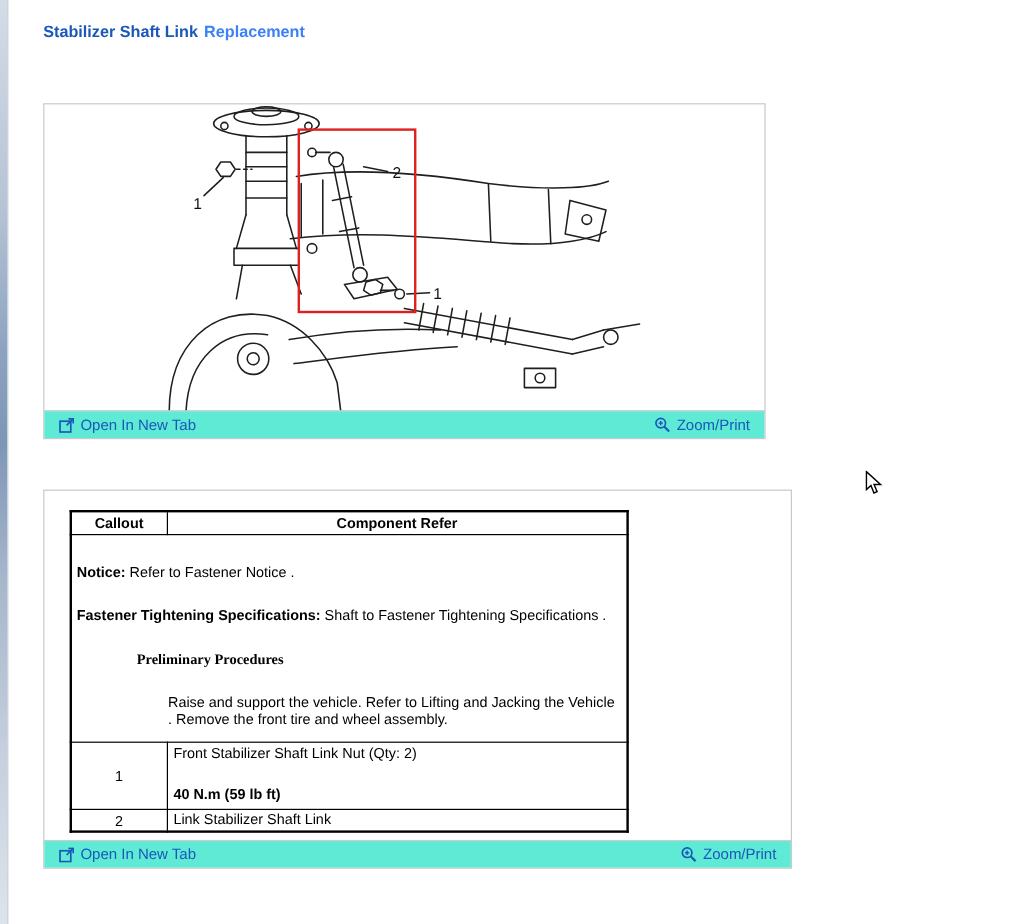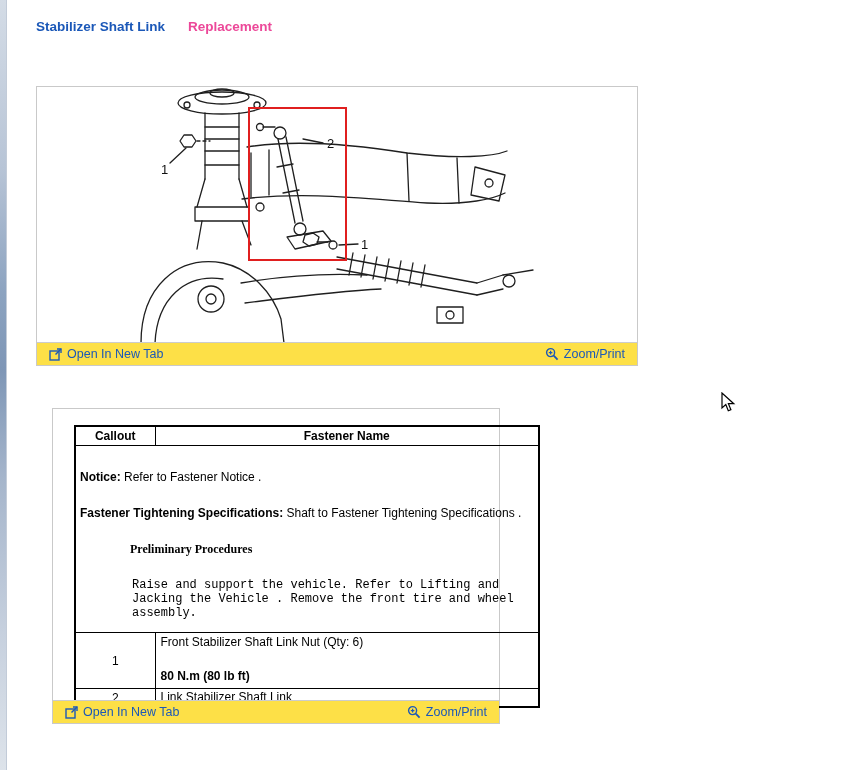--- a/index.html
+++ b/index.html
@@ -8,56 +8,56 @@
     width:853px; height:770px; position:relative; overflow:hidden;
     font-family:"Liberation Sans", sans-serif; color:#202124;
   }
   .left-strip{
     position:absolute; left:0; top:0; width:7px; height:770px;
     background:linear-gradient(180deg,#d4dce6 0%,#b7c4d6 22%,#8ca3c0 38%,#7e96b6 48%,#a5b5cb 62%,#c6d0de 82%,#dde3ea 100%);
     border-right:1px solid #c2cbd8;
   }
   .page-title{ position:absolute; left:36px; top:19px; font-size:13.5px; font-weight:bold; white-space:nowrap; }
   .page-title .t-link{ color:var(--link,#1b58b8); cursor:pointer; }
-  .page-title .t-rest{ color:#ec4899; margin-left:23px; }
+  .page-title .t-rest{ color:#3b82f6; margin-left:5px; }
 
   .panel{ position:absolute; background:#fff; border:1px solid #c9c9c9; }
   .figure-panel{ left:36px; top:86px; width:602px; height:280px; }
-  .table-panel{ left:52px; top:408px; width:448px; height:316px; }
+  .table-panel{ left:36px; top:408px; width:624px; height:316px; }
 
   .figure-area{ width:600px; height:256px; overflow:hidden; }
   .figure-area svg{ display:block; }
   .diagram-stroke{ stroke:#1f1f1f; fill:none; stroke-width:1.3; stroke-linecap:round; stroke-linejoin:round; }
   .highlight-rect{ stroke:var(--highlight,#e01f1f); fill:none; stroke-width:2; }
   .callout-text{ font:13px "Liberation Sans", sans-serif; fill:#111; }
 
   .panel-footer{
     position:absolute; left:0; right:0; bottom:0; height:23px;
-    border-top:1px solid #ccc; background:#fde047;
+    border-top:1px solid #ccc; background:#5eead4;
     display:flex; align-items:center; justify-content:space-between; padding:0 12px;
   }
   .link{
     display:inline-flex; align-items:center; gap:5px;
     color:var(--link,#1b58b8); font-size:12.5px; text-decoration:none; cursor:pointer; white-space:nowrap;
   }
   .link svg{ display:block; }
 
   .spec-table{
     margin:16px 0 0 21px; width:466px;
     border-collapse:collapse; border:2px solid #000;
     font-size:12px; color:#000;
   }
   .spec-table th, .spec-table td{ border:1px solid #000; vertical-align:top; }
   .spec-table th{ font-weight:bold; text-align:center; padding:2px 4px; height:18px; }
   .col-callout{ width:80px; }
   .notice-cell{ padding:2px 6px 12px 4px; line-height:14px; }
   .notice-cell p{ margin-top:22px; }
   .notice-cell p.first{ }
   .indent-1{ margin-left:50px; font-weight:bold;font-family:Liberation Serif, serif; }
-  .indent-2{ margin-left:52px; max-width:388px;font-family:Liberation Mono, monospace; }
+  .indent-2{ margin-left:76px; max-width:388px; }
   td.callout-cell{ text-align:center; vertical-align:middle; padding:1px 4px; }
   td.name-cell{ padding:2px 5px 5px; line-height:14px; }
   td.name-cell .spec{ font-weight:bold; margin-top:20px; }
   td.name-cell-single{ padding:1px 5px 2px; }
 
   .cursor{ position:absolute; left:721px; top:392px; }
 </style>
 </head>
 <body>
 
@@ -158,37 +158,37 @@
 
 <div class="panel table-panel">
   <table class="spec-table">
     <colgroup>
         <col class="col-callout">
         <col>
       </colgroup>
     <thead>
       <tr>
         <th>Callout</th>
-        <th>Fastener Name</th>
+        <th>Component Refer</th>
       </tr>
     </thead>
     <tbody>
       <tr>
         <td colspan="2" class="notice-cell">
           <p class="first"><b>Notice:</b> <span>Refer to Fastener Notice .</span></p>
           <p><b>Fastener Tightening Specifications:</b> <span>Shaft to Fastener Tightening Specifications .</span></p>
           <p class="indent-1">Preliminary Procedures</p>
           <p class="indent-2">Raise and support the vehicle. Refer to Lifting and Jacking the Vehicle . Remove the front tire and wheel assembly.</p>
         </td>
       </tr>
       <tr>
         <td class="callout-cell">1</td>
         <td class="name-cell">
-          <div>Front Stabilizer Shaft Link Nut (Qty: 6)</div>
-          <div class="spec">80 N.m (80 lb ft)</div>
+          <div>Front Stabilizer Shaft Link Nut (Qty: 2)</div>
+          <div class="spec">40 N.m (59 lb ft)</div>
         </td>
       </tr>
       <tr>
         <td class="callout-cell">2</td>
         <td class="name-cell name-cell-single">Link Stabilizer Shaft Link</td>
       </tr>
     </tbody>
   </table>
   <div class="panel-footer">
     <a class="link">

